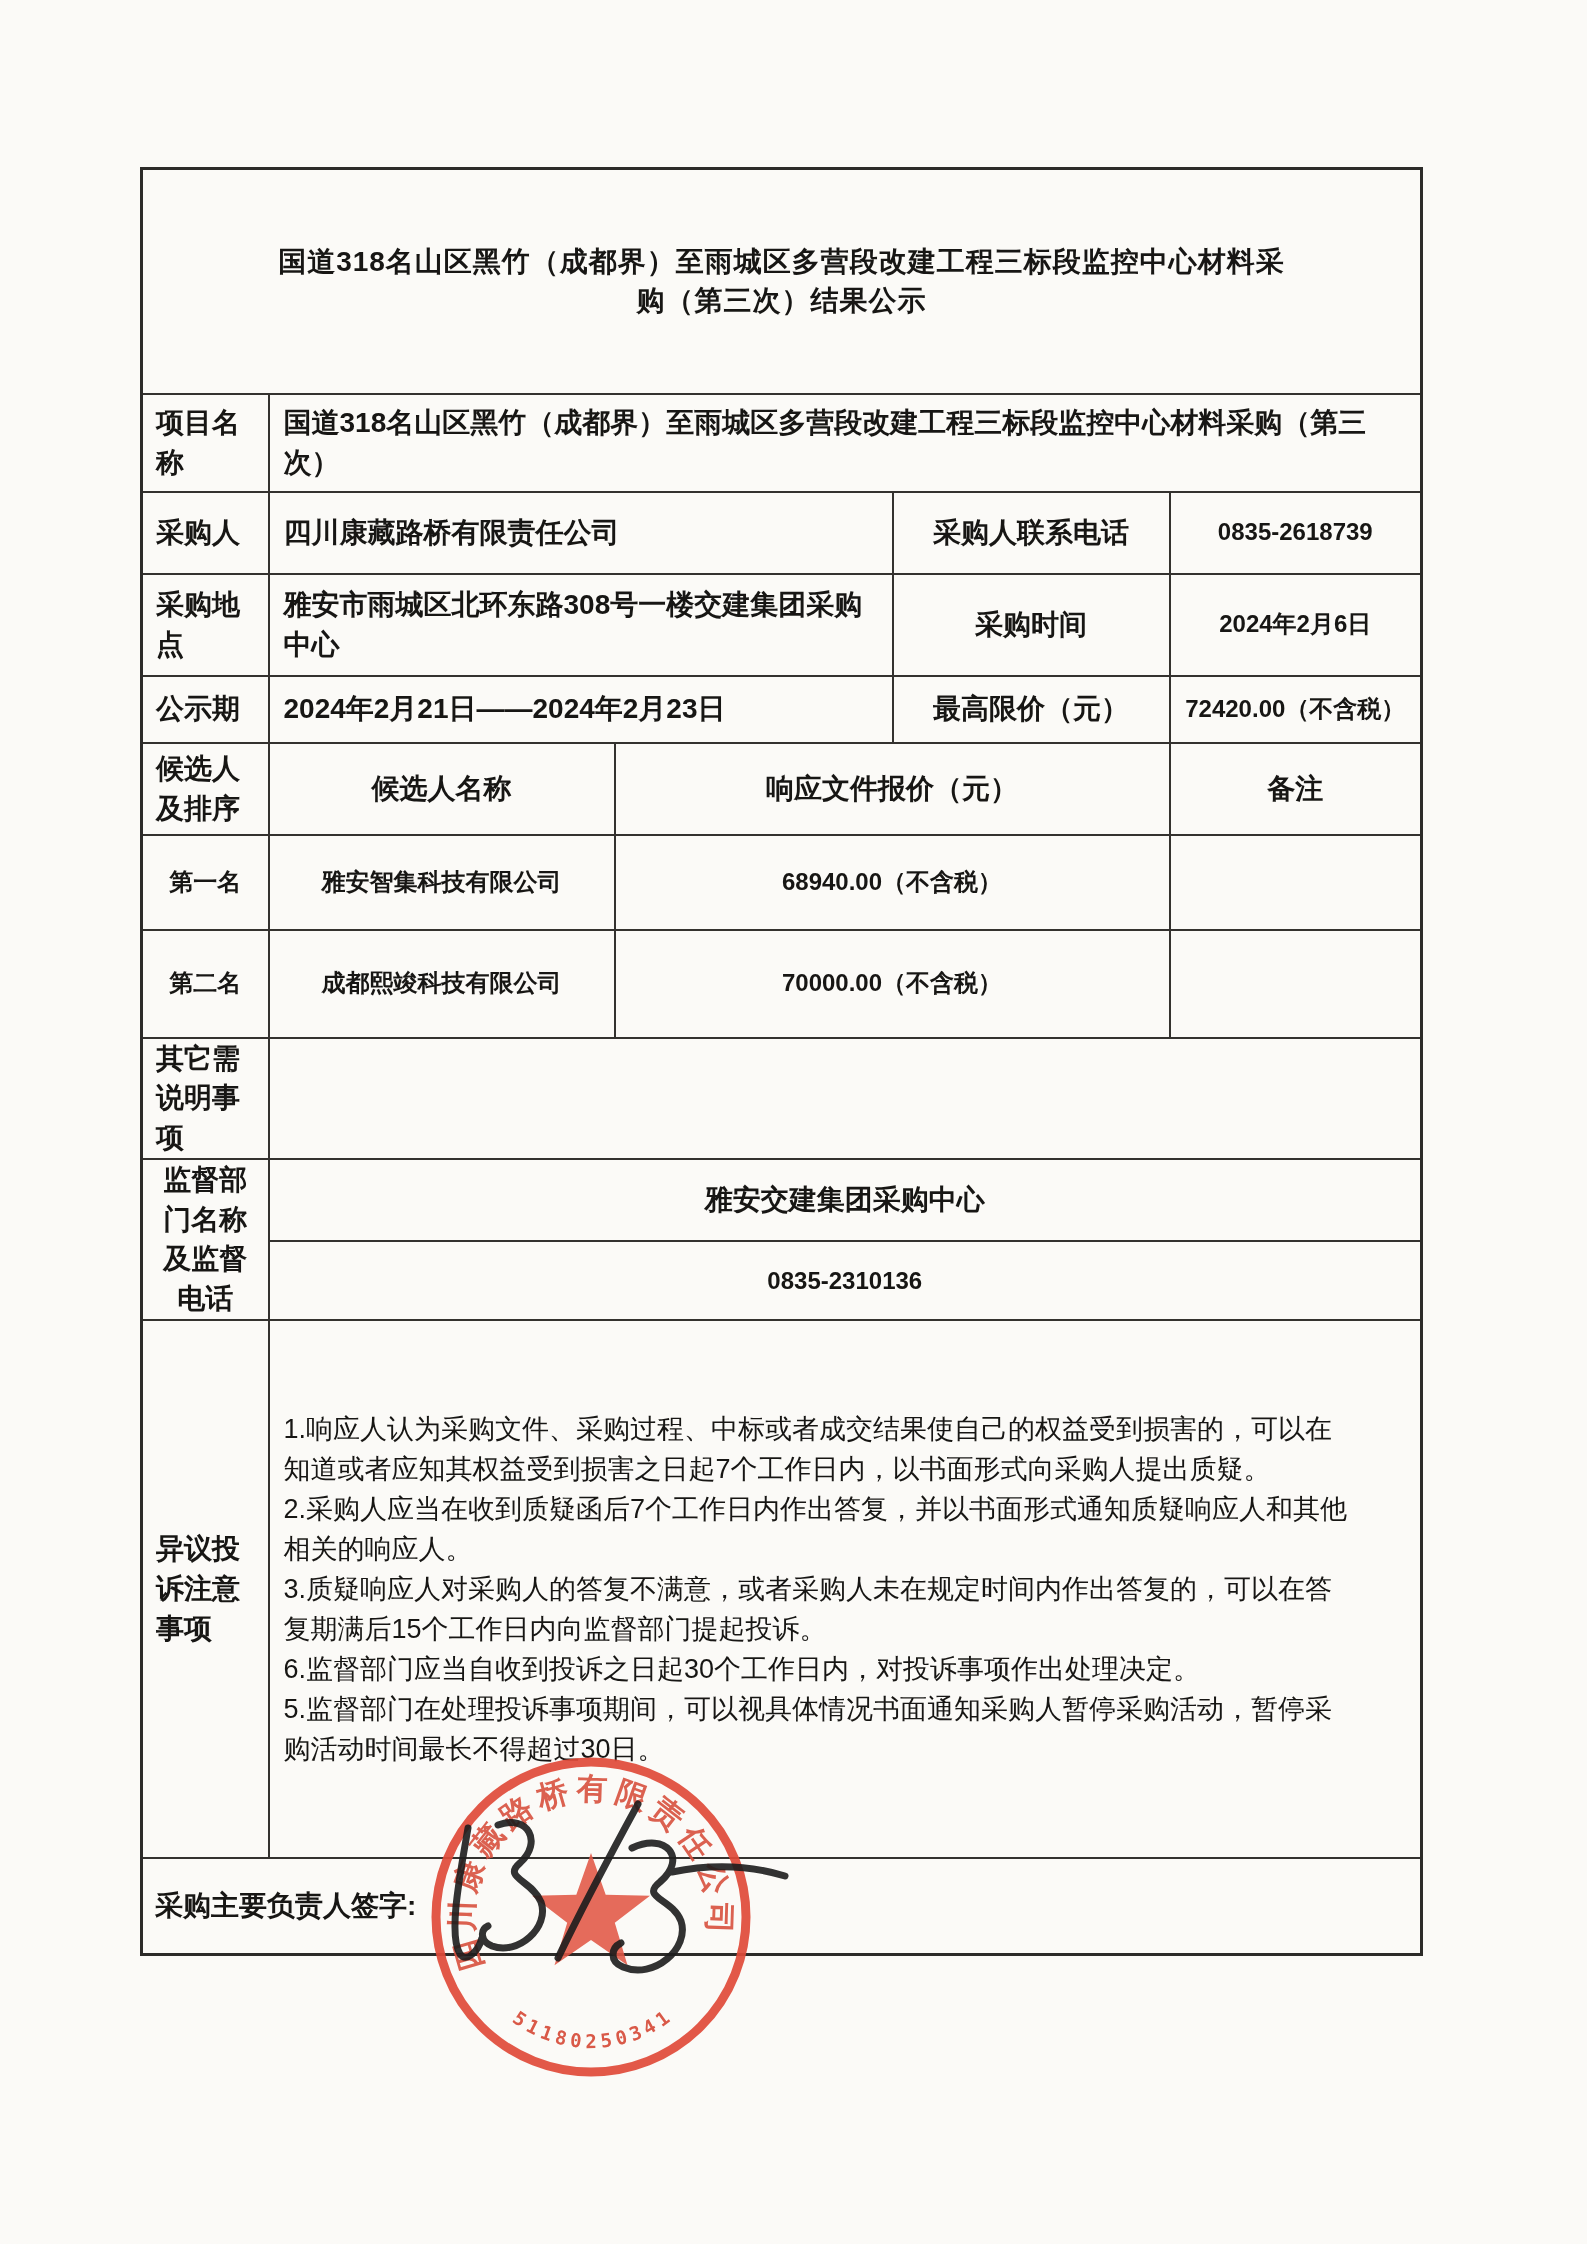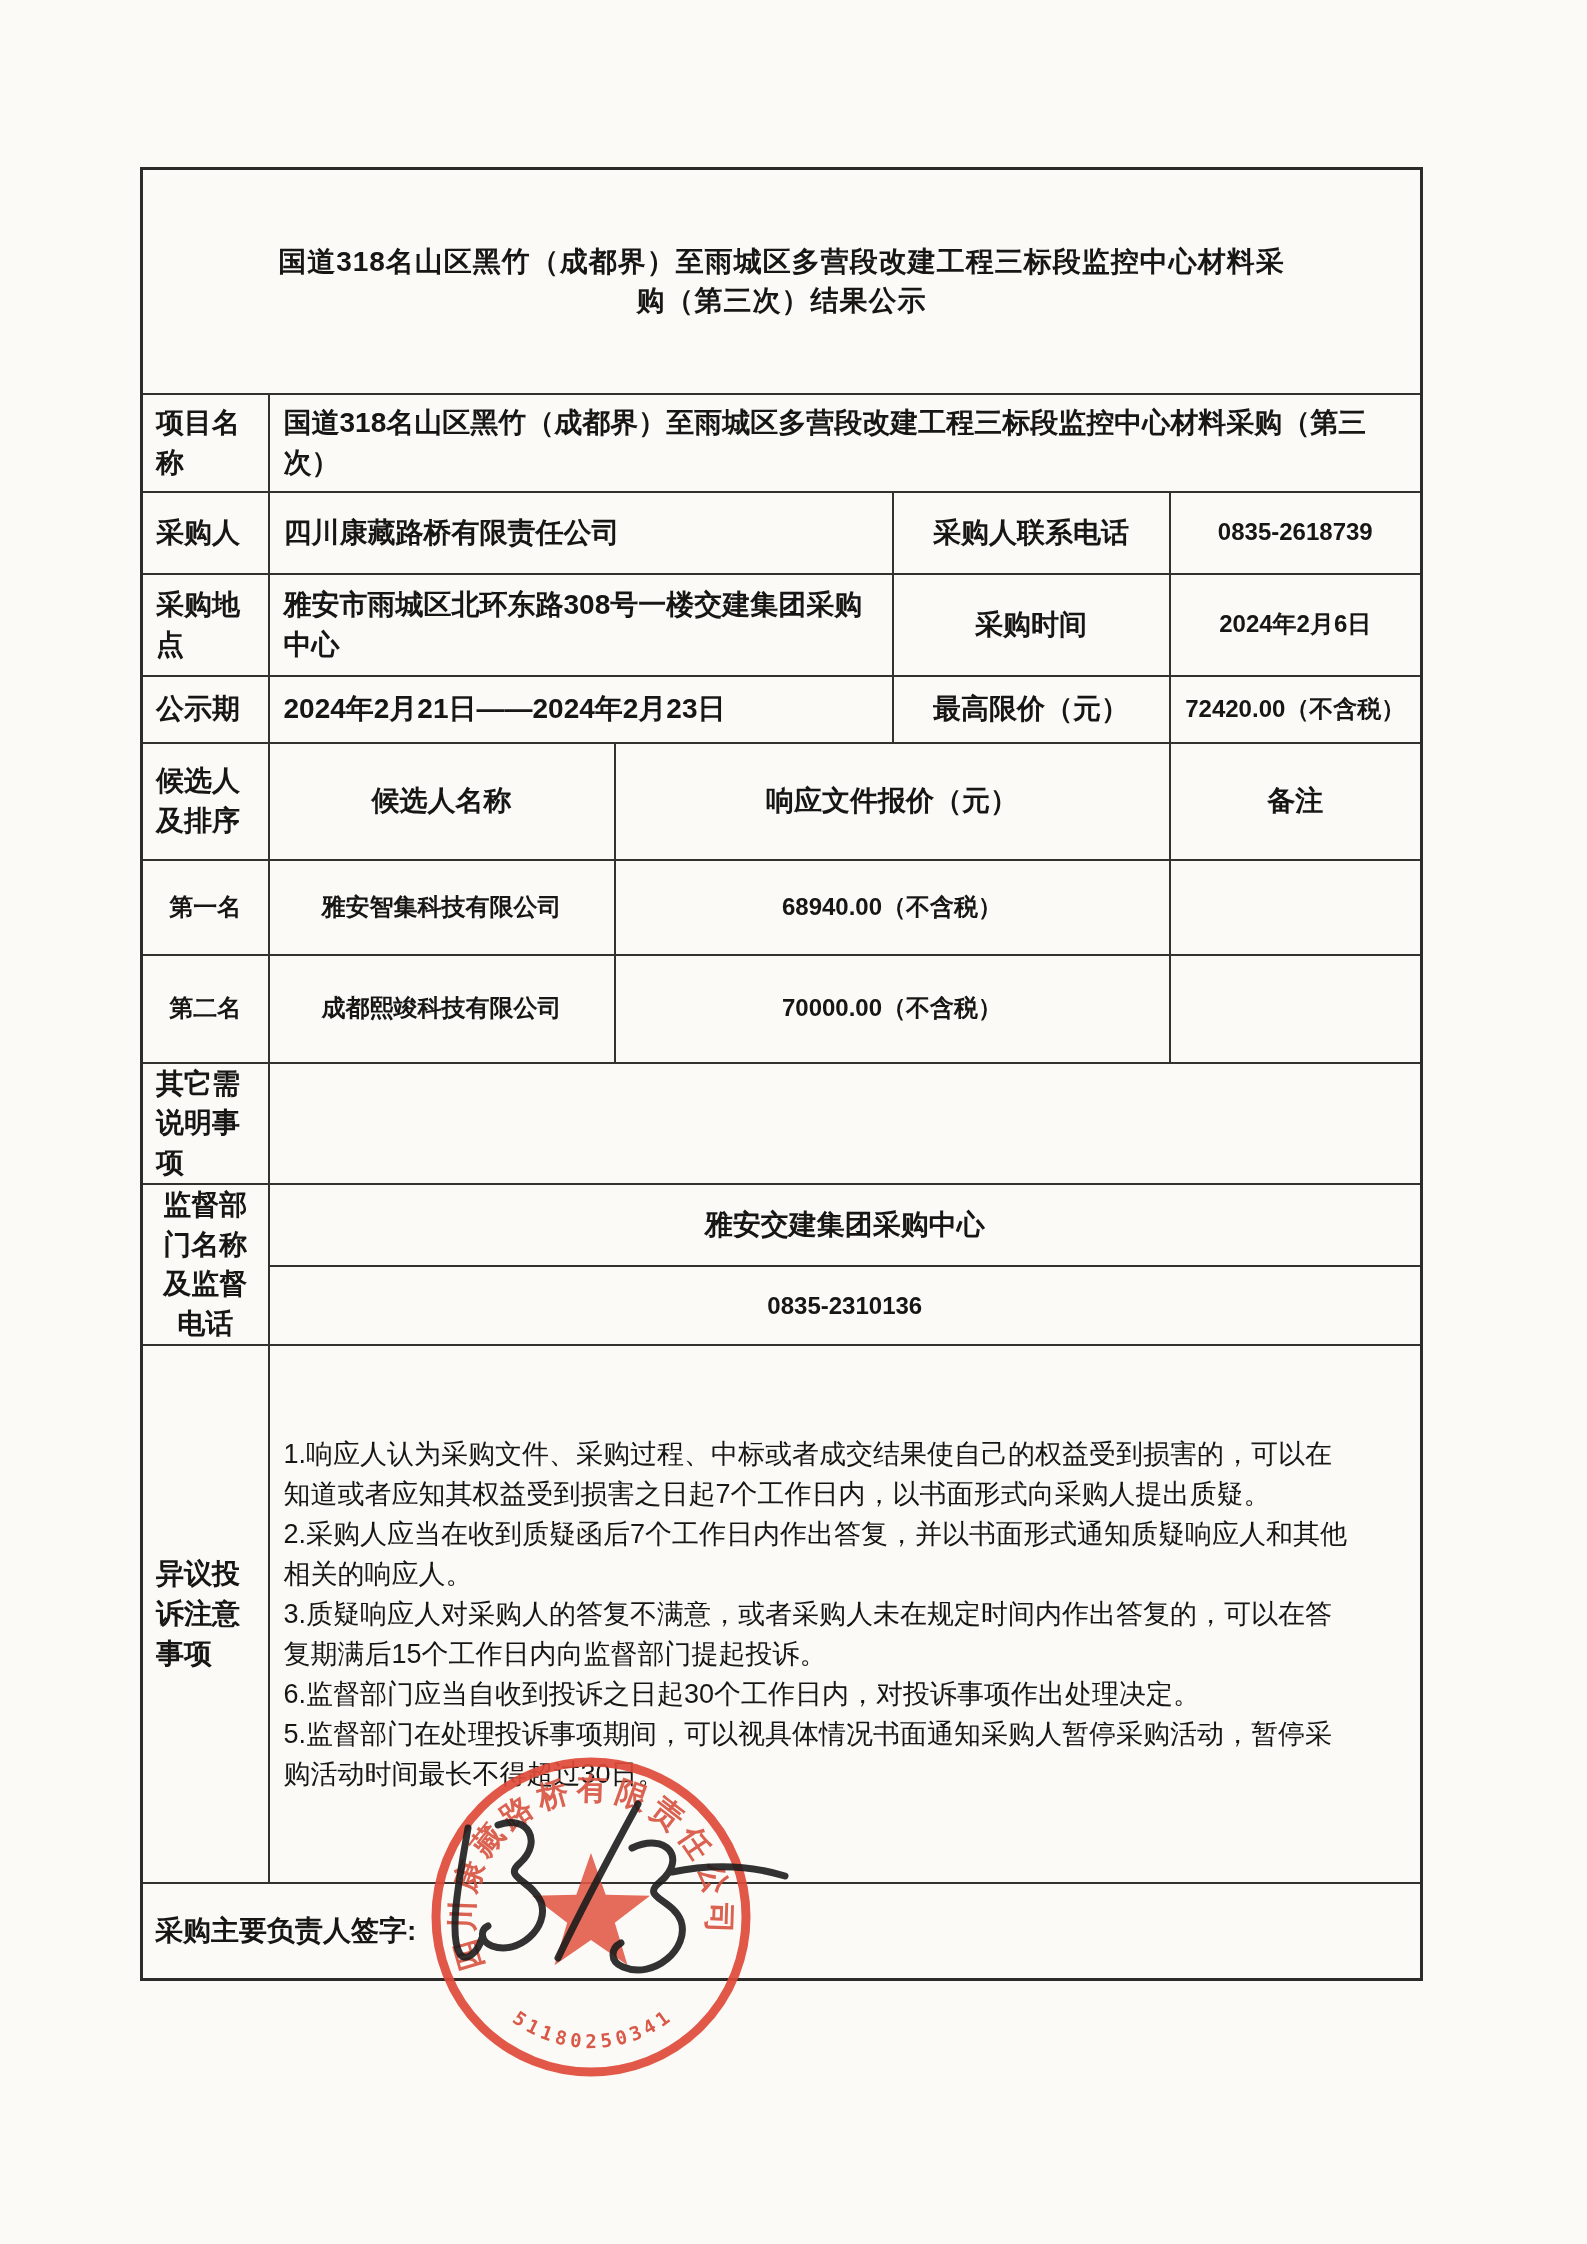--- a/index.html
+++ b/index.html
@@ -80,21 +80,21 @@
       <td class="val-sm">2024年2月6日</td>
     </tr>
 
     <tr style="height:67px">
       <td class="lab">公示期</td>
       <td colspan="2" class="val-l">2024年2月21日——2024年2月23日</td>
       <td class="lab-c">最高限价（元）</td>
       <td class="val-sm">72420.00（不含税）</td>
     </tr>
 
-    <tr style="height:117px">
+    <tr style="height:92px">
       <td class="lab">候选人及排序</td>
       <td class="lab-c">候选人名称</td>
       <td colspan="2" class="lab-c">响应文件报价（元）</td>
       <td class="lab-c">备注</td>
     </tr>
 
     <tr style="height:95px">
       <td class="cand">第一名</td>
       <td class="cand">雅安智集科技有限公司</td>
       <td colspan="2" class="cand">68940.00（不含税）</td>

